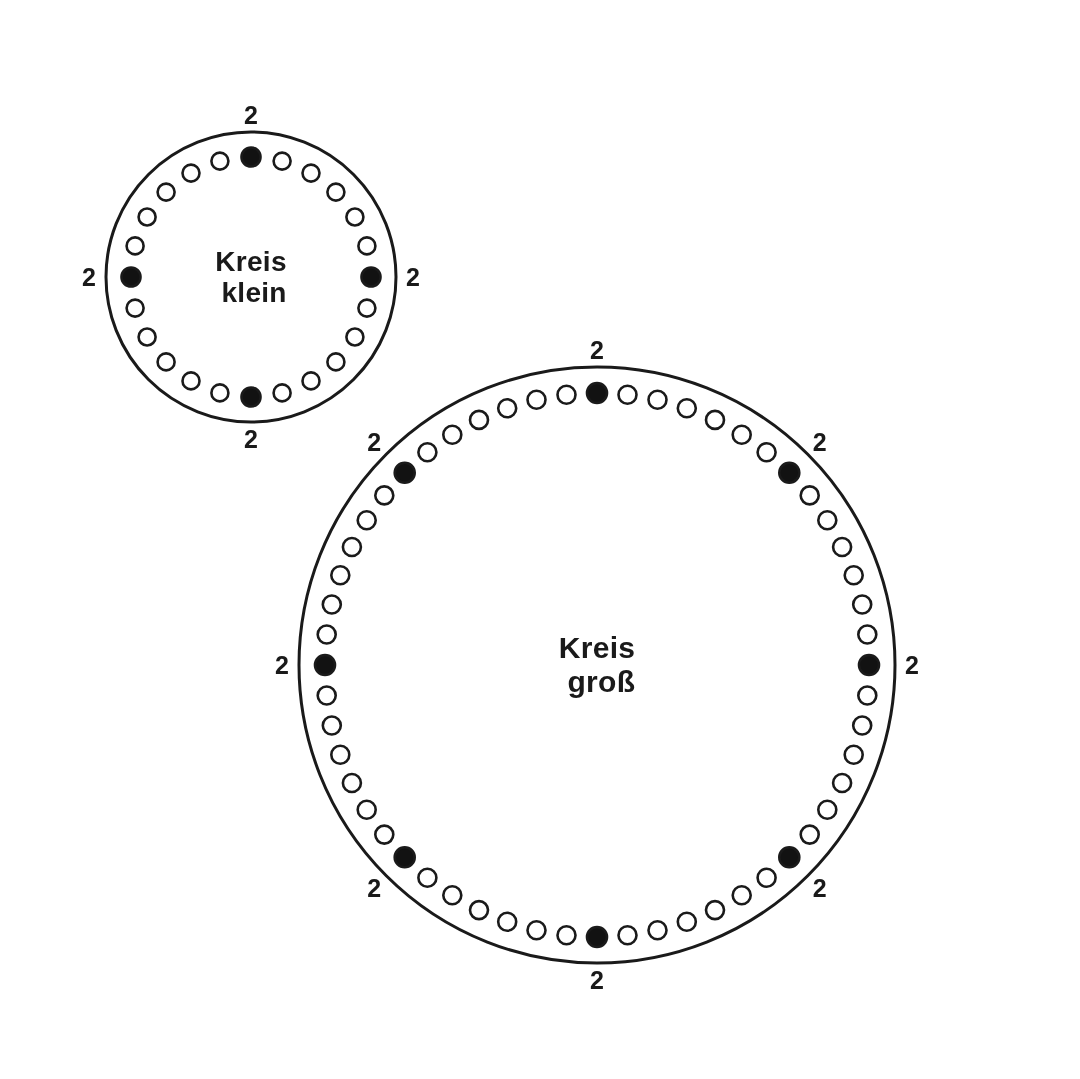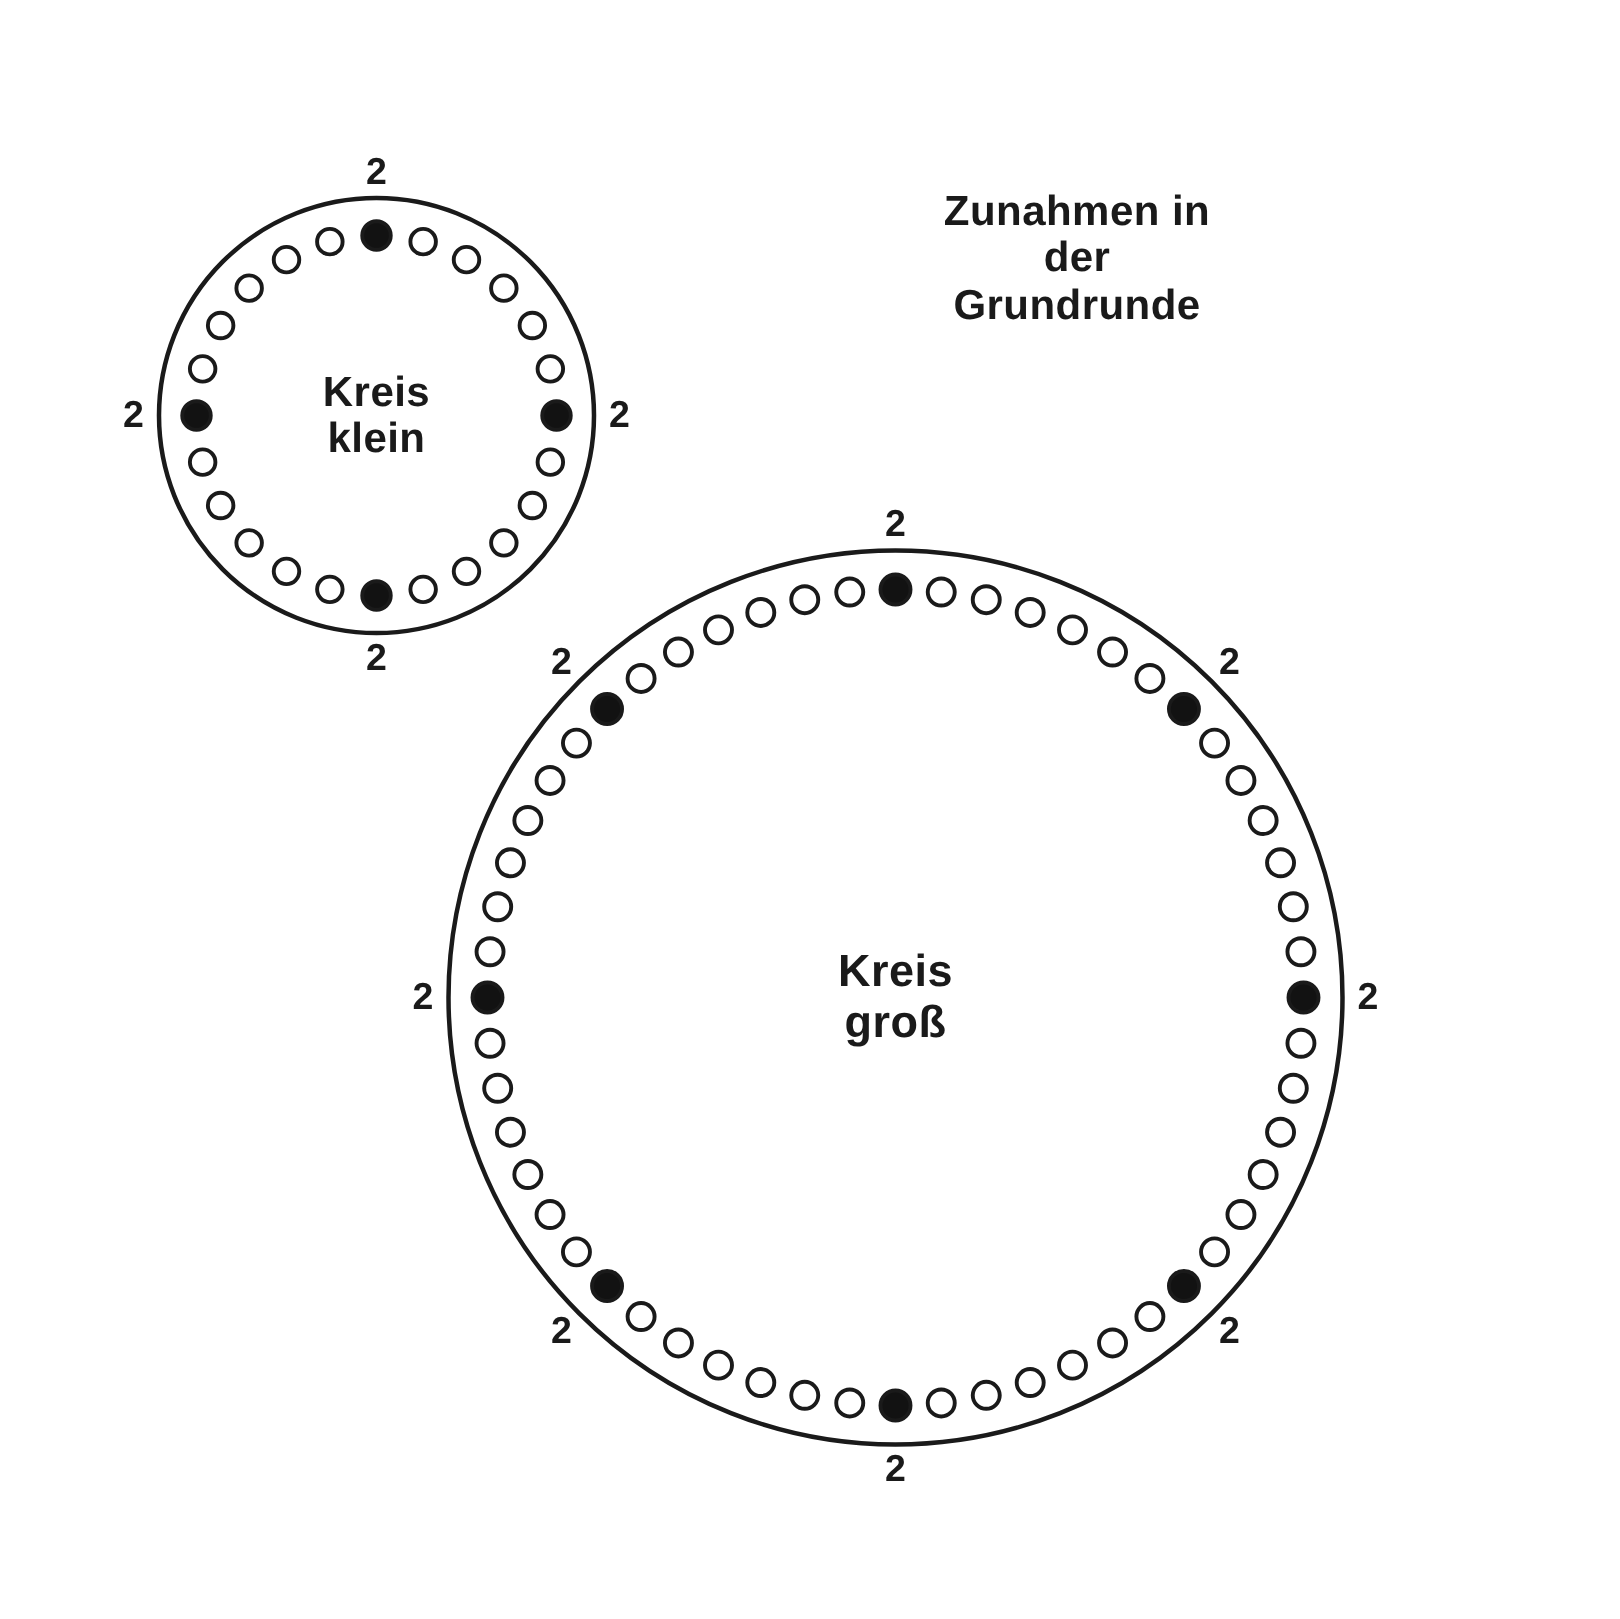--- a/index.html
+++ b/index.html
@@ -35,21 +35,21 @@
     text-align: center;
     font-weight: bold;
     font-size: 28px;
     line-height: 1.12;
     letter-spacing: 0.3px;
     white-space: pre-line;
   }
   .circle-label {
     position: absolute;
     transform: translate(-50%, -50%);
-    text-align: center;
+    text-align: right;
     font-weight: bold;
     line-height: 1.12;
     letter-spacing: 0.3px;
     white-space: pre-line;
   }
   .circle-label.small { font-size: 28px; }
   .circle-label.large { font-size: 30px; }
   .inc-label {
     position: absolute;
     transform: translate(-50%, -50%);
@@ -144,23 +144,20 @@
         <circle cx="404.7" cy="472.7" r="10" class="stitch increase"></circle>
         <circle cx="427.4" cy="452.3" r="9" class="stitch"></circle>
         <circle cx="452.3" cy="434.7" r="9" class="stitch"></circle>
         <circle cx="479.0" cy="419.9" r="9" class="stitch"></circle>
         <circle cx="507.2" cy="408.3" r="9" class="stitch"></circle>
         <circle cx="536.5" cy="399.8" r="9" class="stitch"></circle>
         <circle cx="566.5" cy="394.7" r="9" class="stitch"></circle>
       </g>
     </svg>
 
-  <div class="title">Zunahmen in
-der
-Grundrunde</div>
 
   <div class="circle-label small" style="left: 251px; top: 277px;">Kreis
 klein</div>
 
   <div class="circle-label large" style="left: 597px; top: 665px;">Kreis
 groß</div>
 <div class="inc-label" style="left: 251px; top: 115px;">2</div>
     <div class="inc-label" style="left: 413px; top: 277px;">2</div>
     <div class="inc-label" style="left: 251px; top: 439px;">2</div>
     <div class="inc-label" style="left: 89px; top: 277px;">2</div>

